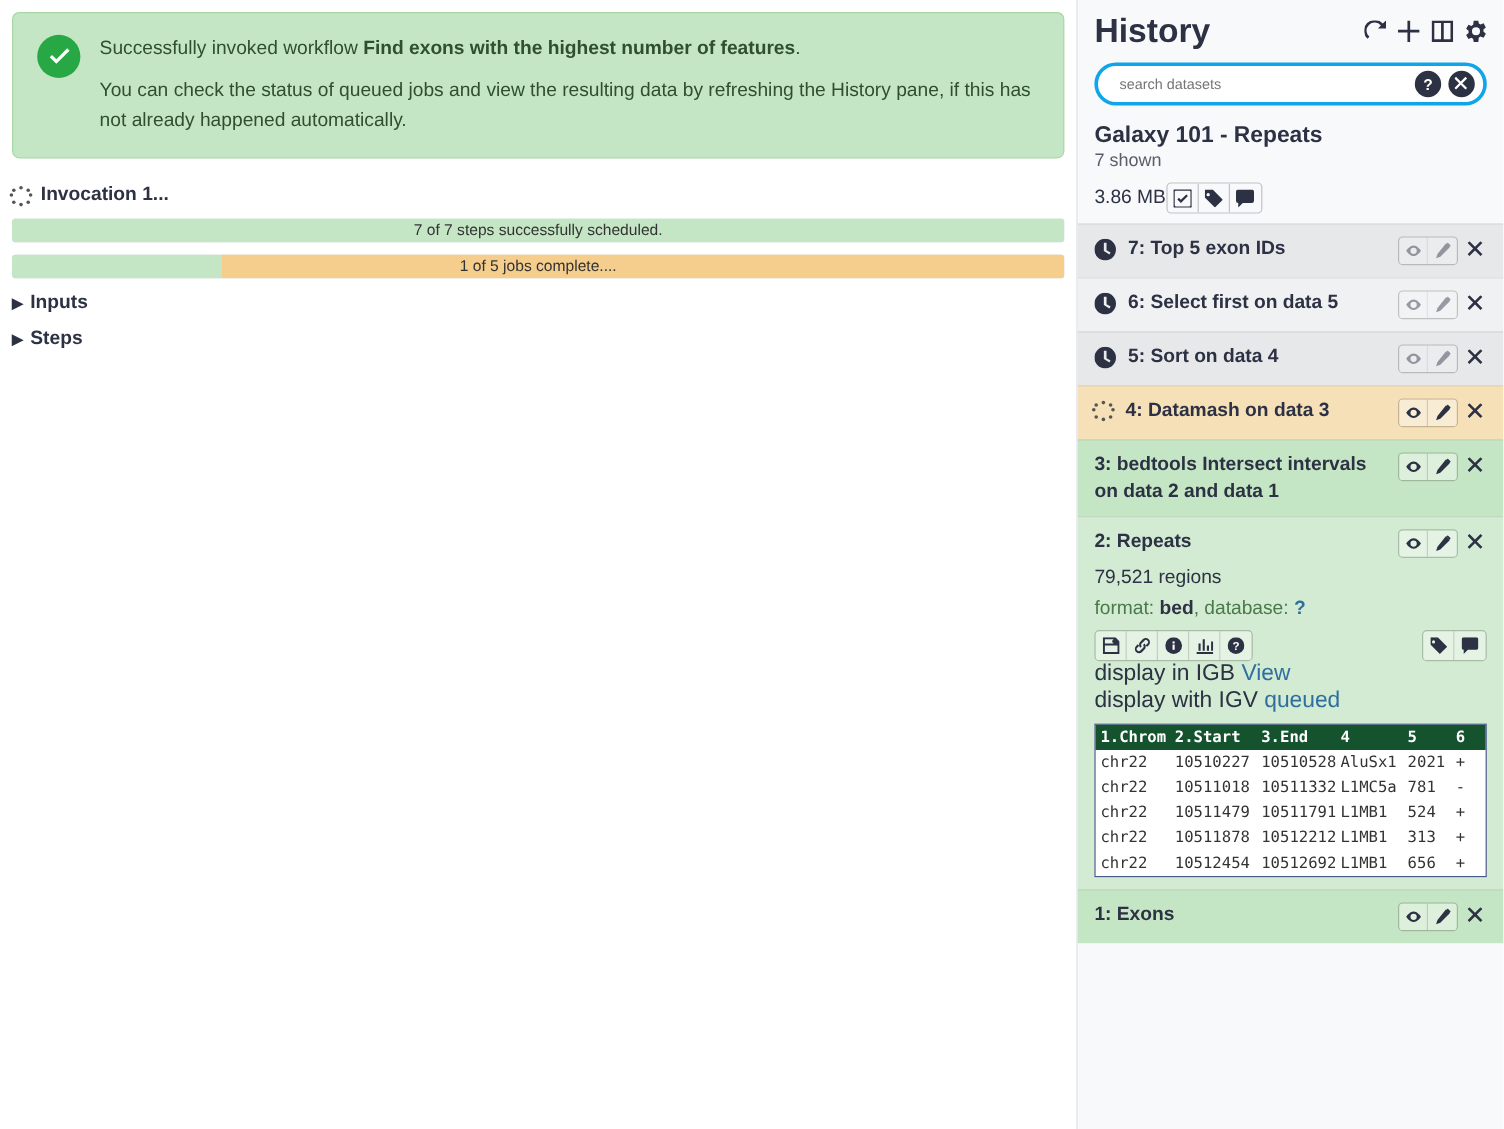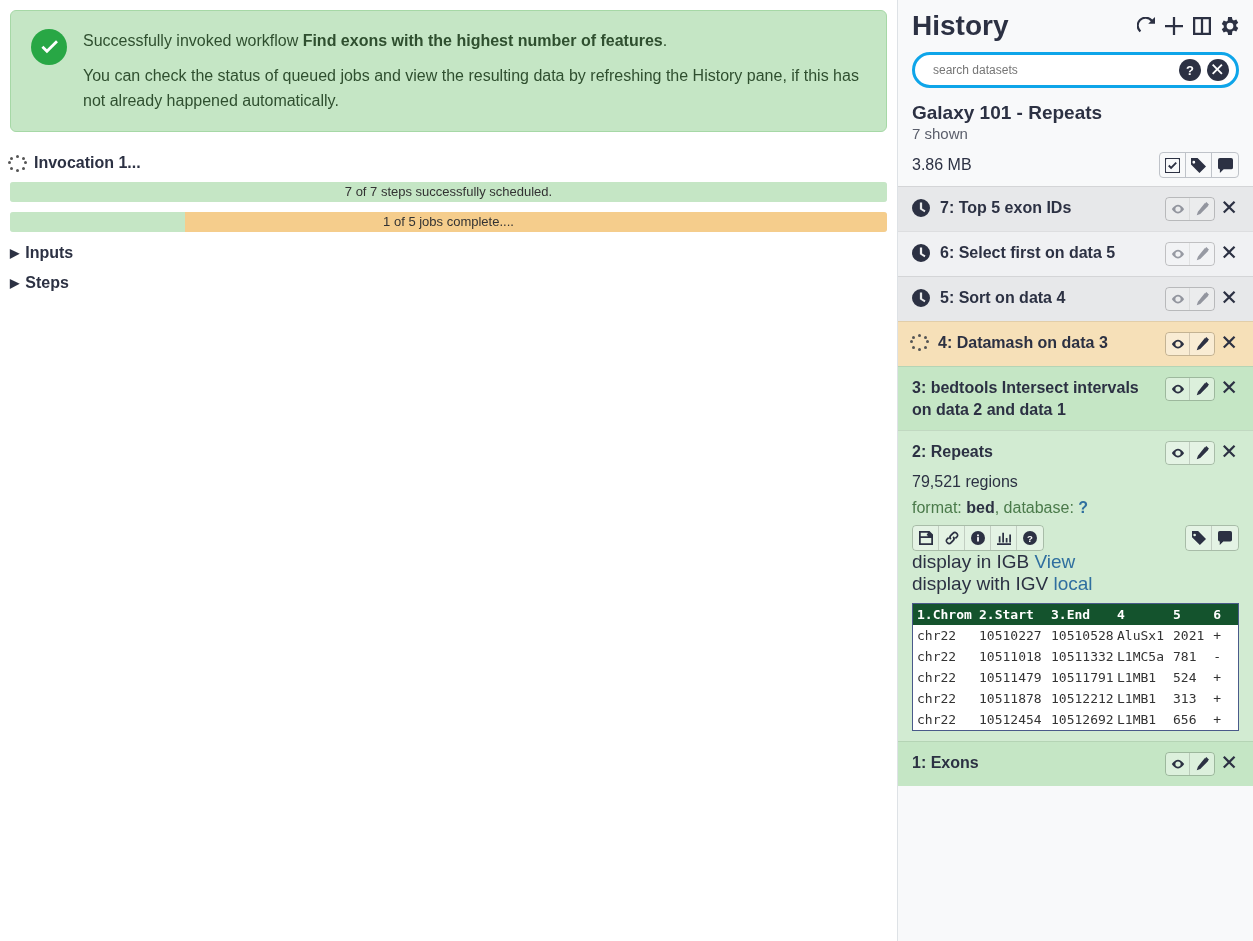--- a/index.html
+++ b/index.html
@@ -56,21 +56,21 @@
 .search-input {
   width: 100%; border: 3px solid #0ea5e9; border-radius: 18px;
   padding: 8px 70px 8px 18px; font-size: 12px; color: #555;
 }
 .search-icons { position: absolute; right: 10px; top: 50%; transform: translateY(-50%); display: flex; gap: 6px; }
 .circle-icon { width: 22px; height: 22px; border-radius: 50%; background: #2c3143; display:flex; align-items:center; justify-content:center; color:#fff; font-size:13px; font-weight:700; }
 .circle-icon svg { width:12px; height:12px; fill:#fff; }
 
 .hist-name { font-size: 19px; font-weight: 700; margin-top: 14px; }
 .hist-sub { color: #5a5e6b; font-size: 15px; margin-top: 1px; }
-.hist-size-row { display:flex; justify-content:space-between; align-items:center; margin-top:10px; }
+.hist-size-row { display:flex; align-items:center; margin-top:10px; }
 .hist-size { font-size: 16px; }
 .tag-group { display:flex; gap:0; border:1px solid #bfc3c9; border-radius:4px; overflow:hidden; }
 .tag-group .tg { width:26px; height:24px; display:flex; align-items:center; justify-content:center; border-right:1px solid #bfc3c9; }
 .tag-group .tg:last-child { border-right:none; }
 .tag-group svg { width:15px; height:15px; fill:#2c3143; }
 
 .hist-items { flex:1; overflow:auto; }
 .hist-item { border-top: 1px solid rgba(0,0,0,0.08); padding: 10px 14px; }
 .state-queued { background: #e7e8ea; }
 .state-queued-alt { background: #f0f1f3; }
@@ -488,21 +488,21 @@
               </svg>
             </span>
           <span class="tb">
               <svg viewBox="0 0 16 16">
                 <use href="#i-comment"></use>
               </svg>
             </span>
         </div>
       </div>
       <div class="hi-display">display in IGB <a>View</a></div>
-      <div class="hi-display">display with IGV <a>local</a></div>
+      <div class="hi-display">display with IGV <a>queued</a></div>
       <div class="preview-table">
         <div class="pth">
             <div class="c c1">1.Chrom</div>
             <div class="c c2">2.Start</div>
             <div class="c c3">3.End</div>
             <div class="c c4">4</div>
             <div class="c c5">5</div>
             <div class="c c6">6</div>
           </div>
         <div class="ptr">

